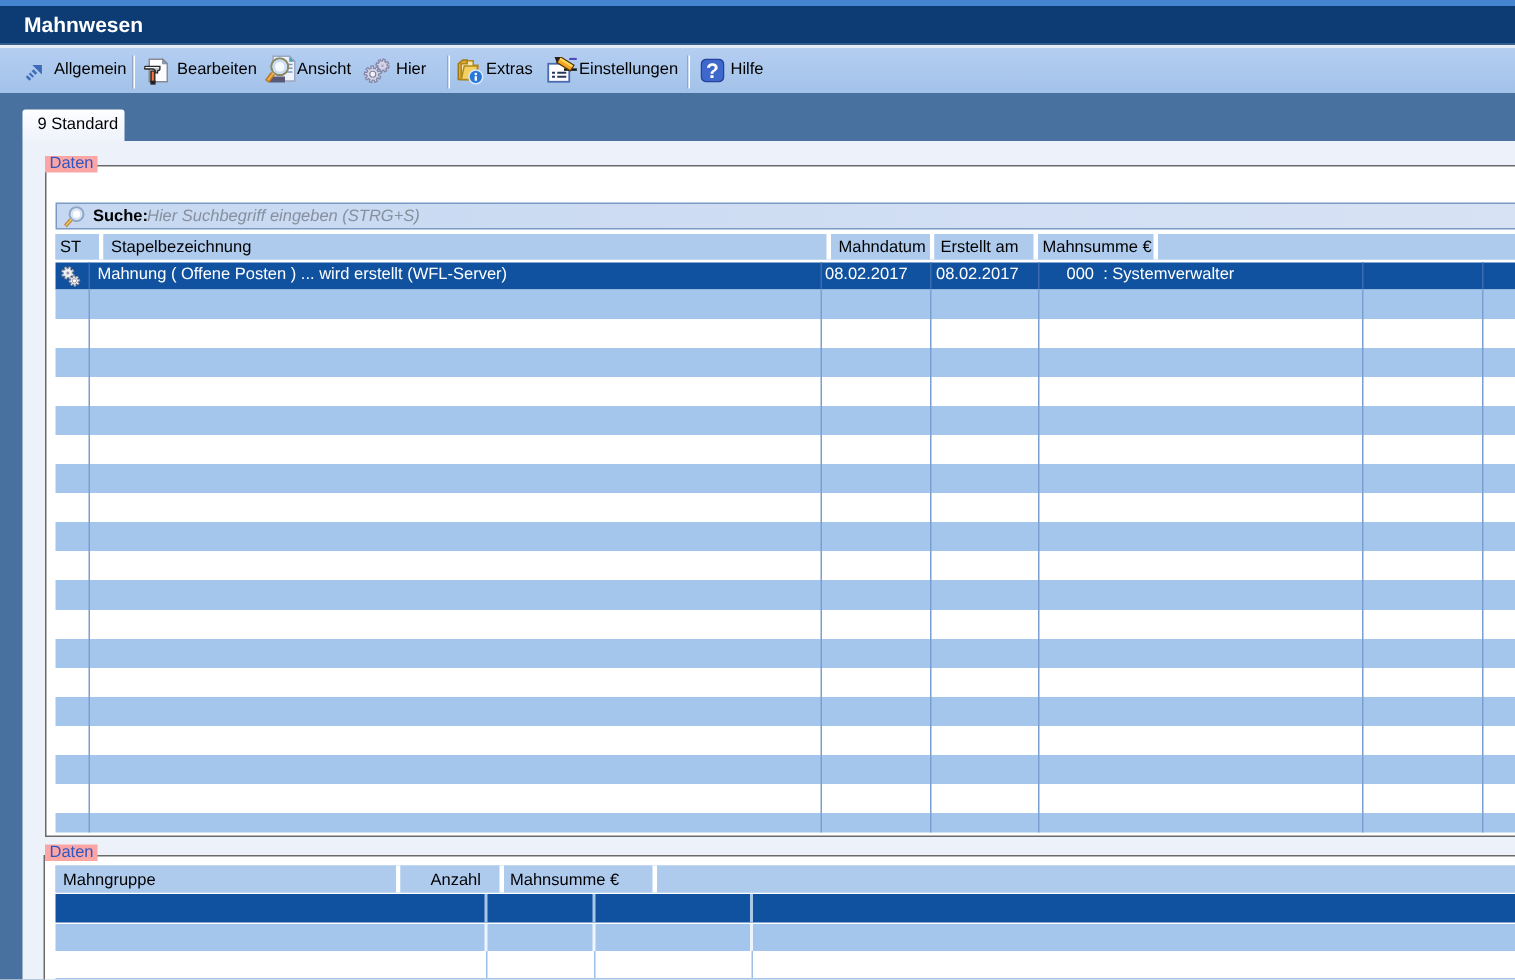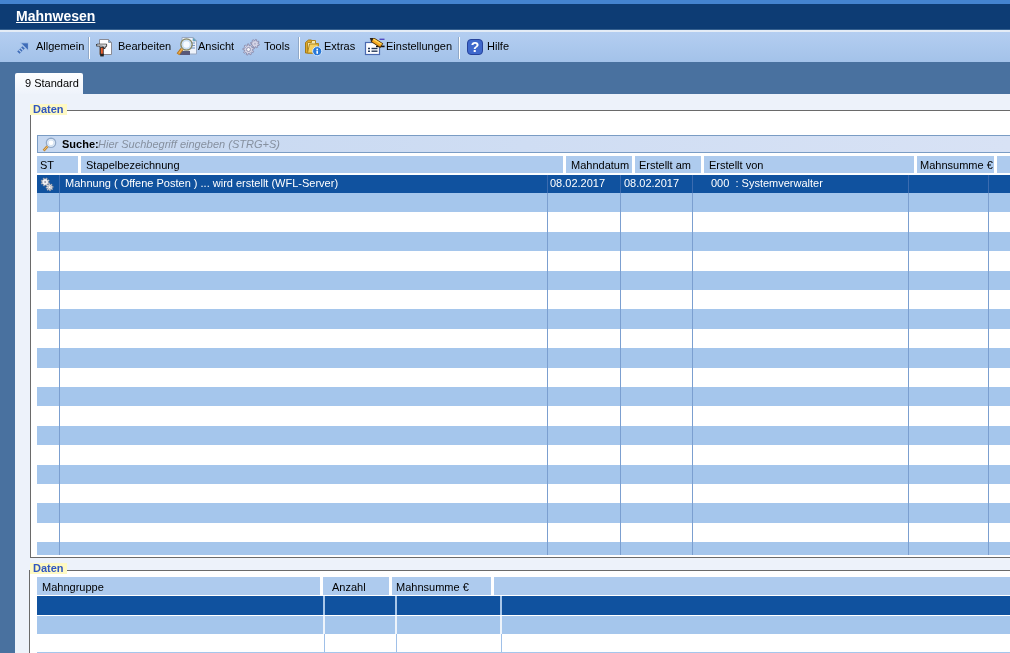--- a/index.html
+++ b/index.html
@@ -3,38 +3,38 @@
 <meta charset="utf-8">
 <style>
   html,body{margin:0;padding:0;}
   body{width:1010px;height:653px;overflow:hidden;position:relative;
        background:#49719f;font-family:"Liberation Sans",sans-serif;}
   .abs{position:absolute;}
   .t11{font-size:11px;line-height:1;white-space:nowrap;}
   
   #titletop{left:0;top:0;width:1010px;height:4px;background:#4484d0;}
   #titlebar{left:0;top:4px;width:1010px;height:25px;background:#0d3c74;}
-  #title{left:16px;top:8px;color:#fff;font-size:14px;font-weight:bold;text-decoration:underline;}
+  #title{left:16px;top:8px;color:#fff;font-size:14px;font-weight:bold;}
   #tline1{left:0;top:29px;width:1010px;height:1px;background:#35608f;}
   #tline2{left:0;top:30px;width:1010px;height:2px;background:#e4ecf6;}
   
   #toolbar{left:0;top:32px;width:1010px;height:30px;
     background:linear-gradient(#b4cef1,#a3c2e9);border-bottom:2px solid #49719f;}
   .tbtxt{top:41px;color:#000;text-align:right;}
   .tbsep{top:37px;width:1px;height:22px;background:#ffffff;box-shadow:-1px 0 0 #8fa8c8;}
   
   #tab{left:15px;top:73px;width:68px;height:21px;background:linear-gradient(#fdfeff,#eef3fb);
        border-radius:2px 2px 0 0;}
   #tabtxt{left:25px;top:78px;}
   #content{left:15px;top:94px;width:995px;height:559px;background:#edf2fa;}
   
   .grp{border:1px solid #6a6a6a;background:#ffffff;box-sizing:border-box;}
   #grp1{left:30px;top:110px;width:990px;height:448px;}
   #grp2{left:29px;top:570px;width:991px;height:90px;}
-  .grplabel{color:#3056c0;background:#fef9c3;padding:0 3px;font-weight:bold;}
+  .grplabel{color:#3056c0;background:#fca5a5;padding:0 3px;}
   #glab1{left:30px;top:104px;}
   #glab2{left:30px;top:563px;}
   
   #search{left:37px;top:135px;width:973px;height:16px;border:1px solid #7a9cc4;
     background:linear-gradient(to right,#c6d8f1,#d8e2f5);}
   #suche{left:62px;top:139px;font-weight:bold;}
   #splace{left:98px;top:139px;color:#86909f;font-style:italic;}
   
   #hdr1{left:37px;top:156px;width:973px;height:17px;background:#aecbee;display:flex;}
   .hc{background:#aecbee;height:17px;box-sizing:border-box;padding:3px 0 0 3px;
@@ -99,21 +99,21 @@
     <line x1="6" y1="13" x2="2" y2="18.3" stroke="#b87820" stroke-width="3.4"></line>
     <line x1="6.4" y1="12.6" x2="2.6" y2="17.6" stroke="#f0b050" stroke-width="1.4"></line>
   </svg>
   <div class="abs t11 tbtxt" style="left:198px">Ansicht</div>
   <svg class="abs" style="left:241px;top:38px" width="20" height="19" viewBox="0 0 20 19">
     <polygon points="18.4,6.2 18.0,7.6 16.7,7.3 16.1,8.1 16.8,9.2 15.5,9.9 14.9,8.8 13.9,8.9 13.6,10.2 12.2,9.8 12.5,8.5 11.7,7.9 10.6,8.6 9.9,7.3 11.0,6.7 10.9,5.7 9.6,5.4 10.0,4.0 11.3,4.3 11.9,3.5 11.2,2.4 12.5,1.7 13.1,2.8 14.1,2.7 14.4,1.4 15.8,1.8 15.5,3.1 16.3,3.7 17.4,3.0 18.1,4.3 17.0,4.9 17.1,5.9" fill="#d4d4e6" stroke="#8484a4" stroke-width="0.8"></polygon>
     <circle cx="14" cy="5.8" r="1" fill="#b0b0cc"></circle>
     <polygon points="12.8,13.2 12.1,14.6 10.7,13.9 9.9,14.7 10.5,16.2 9.0,16.9 8.4,15.4 7.2,15.5 6.8,17.1 5.2,16.6 5.7,15.1 4.7,14.4 3.4,15.3 2.5,14.0 3.8,13.1 3.5,11.9 1.9,11.8 2.1,10.1 3.7,10.3 4.2,9.3 3.0,8.1 4.2,7.0 5.3,8.1 6.4,7.7 6.3,6.0 7.9,5.9 8.0,7.5 9.1,7.8 10.1,6.5 11.4,7.5 10.4,8.8 11.1,9.7 12.7,9.3 13.1,10.9 11.5,11.3 11.4,12.5" fill="#d4d4e6" stroke="#8484a4" stroke-width="0.8"></polygon>
     <circle cx="7.5" cy="11.5" r="2" fill="#f4f4f8" stroke="#8484a4" stroke-width="0.8"></circle>
   </svg>
-  <div class="abs t11 tbtxt" style="left:264px">Tools</div>
+  <div class="abs t11 tbtxt" style="left:264px">Hier</div>
   <div class="abs tbsep" style="left:299px"></div>
   <svg class="abs" style="left:304px;top:38px" width="19" height="19" viewBox="0 0 19 19">
     <path d="M1.5,4.5 l3,-2.5 h3 v2 h4 v11 h-10 z" fill="#dfa828" stroke="#a07818" stroke-width="1"></path>
     <path d="M3.5,4.5 h4 v-2 h4 v3 h3 v9.5 h-11 z" fill="#f8e8b0" stroke="#b08820" stroke-width="1"></path>
     <path d="M3.5,15 l2,-9 h9 l-2,9 z" fill="#f5d060" stroke="#b08820" stroke-width="1"></path>
     <circle cx="13.2" cy="13.2" r="4.6" fill="#2878d8" stroke="#d8e8fa" stroke-width="1"></circle>
     <circle cx="13.2" cy="11.4" r="0.9" fill="#ffffff"></circle>
     <rect x="12.4" y="12.6" width="1.6" height="3.4" rx="0.8" fill="#ffffff"></rect>
   </svg>
   <div class="abs t11 tbtxt" style="left:324px">Extras</div>
@@ -152,25 +152,24 @@
   <svg class="abs" style="left:41px;top:137px" width="17" height="16" viewBox="0 0 17 16">
     <circle cx="10" cy="5.8" r="4.6" fill="#f2f7fd" stroke="#90a8c8" stroke-width="1.4"></circle>
     <circle cx="10" cy="5.8" r="3" fill="#ffffff" stroke="#d4e2f2" stroke-width="1.2"></circle>
     <line x1="6.4" y1="9.4" x2="2.6" y2="13.6" stroke="#c08838" stroke-width="2.6"></line>
     <line x1="6.7" y1="9.1" x2="3" y2="13.2" stroke="#f0c070" stroke-width="1"></line>
   </svg>
   <div class="abs t11" id="suche">Suche:</div>
   <div class="abs t11" id="splace">Hier Suchbegriff eingeben (STRG+S)</div>
 
   <div class="abs" id="hdr1">
-    <div class="hc" style="width:44px">ST</div>
+    <div class="hc" style="width:32px">ST</div>
     <div class="hc" style="width:485px;padding-left:5px">Stapelbezeichnung</div>
     <div class="hc" style="width:69px;padding-left:5px">Mahndatum</div>
     <div class="hc" style="width:69px;padding-left:4px">Erstellt am</div>
-    <div class="hc" style="width:213px;padding-left:5px">Erstellt von</div>
     <div class="hc" style="width:80px;padding-right:7px;text-align:right">Mahnsumme&nbsp;€</div>
     <div class="hc" style="flex:1;border-right:none"></div>
   </div>
 
   <div class="abs" id="selrow1"></div>
   <svg class="abs" style="left:40px;top:177px" width="15" height="15" viewBox="0 0 15 15">
     <polygon points="9.3,5.8 8.8,7.1 7.7,6.7 7.0,7.4 7.5,8.5 6.3,9.1 5.8,7.9 4.8,8.0 4.4,9.1 3.1,8.6 3.5,7.5 2.8,6.8 1.7,7.3 1.1,6.1 2.3,5.6 2.2,4.6 1.1,4.2 1.6,2.9 2.7,3.3 3.4,2.6 2.9,1.5 4.1,0.9 4.6,2.1 5.6,2.0 6.0,0.9 7.3,1.4 6.9,2.5 7.6,3.2 8.7,2.7 9.3,3.9 8.1,4.4 8.2,5.4" fill="#f0f0f4" stroke="#909098" stroke-width="0.6"></polygon>
     <circle cx="5.2" cy="5.0" r="1" fill="#9a9aa8"></circle>
     <polygon points="12.8,11.9 12.0,12.9 11.2,12.1 10.5,12.5 10.6,13.7 9.4,13.8 9.3,12.7 8.5,12.5 7.9,13.4 6.9,12.6 7.7,11.8 7.3,11.1 6.1,11.2 6.0,10.0 7.1,9.9 7.3,9.1 6.4,8.5 7.2,7.5 8.0,8.3 8.7,7.9 8.6,6.7 9.8,6.6 9.9,7.7 10.7,7.9 11.3,7.0 12.3,7.8 11.5,8.6 11.9,9.3 13.1,9.2 13.2,10.4 12.1,10.5 11.9,11.3" fill="#f0f0f4" stroke="#909098" stroke-width="0.6"></polygon>
     <circle cx="9.6" cy="10.2" r="1.4" fill="#ffffff" stroke="#909098" stroke-width="0.6"></circle>
@@ -190,22 +189,22 @@
   <div class="abs vline" style="left:59px"></div>
   <div class="abs vline" style="left:547px"></div>
   <div class="abs vline" style="left:620px"></div>
   <div class="abs vline" style="left:692px"></div>
   <div class="abs vline" style="left:908px"></div>
   <div class="abs vline" style="left:988px"></div>
 
   <div class="abs grp" id="grp2"></div>
   <div class="abs t11 grplabel" id="glab2">Daten</div>
   <div class="abs" id="hdr2">
-    <div class="hc2" style="width:286px;padding-left:5px">Mahngruppe</div>
-    <div class="hc2" style="width:69px;padding-left:9px">Anzahl</div>
+    <div class="hc2" style="width:230px;padding-left:5px">Mahngruppe</div>
+    <div class="hc2" style="width:69px;padding-left:20px">Anzahl</div>
     <div class="hc2" style="width:102px">Mahnsumme €</div>
     <div class="hc2" style="flex:1;border-right:none"></div>
   </div>
   <div class="abs" id="selrow2"></div>
   <div class="abs" id="lrow2"></div>
   <div class="abs" id="wrow2"></div>
   <div class="abs" id="lrow3"></div>
   <div class="abs" style="left:323px;top:596px;width:2px;height:18.5px;background:#a8c6e8"></div>
   <div class="abs" style="left:395px;top:596px;width:2px;height:18.5px;background:#a8c6e8"></div>
   <div class="abs" style="left:500px;top:596px;width:2px;height:18.5px;background:#a8c6e8"></div>

